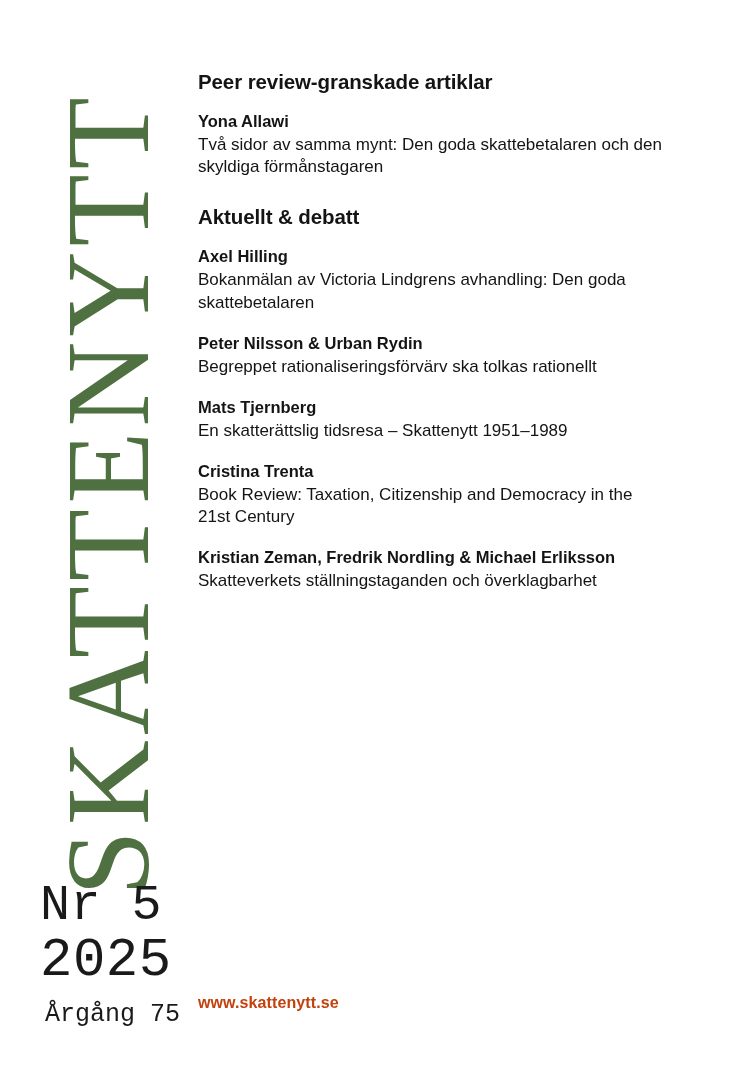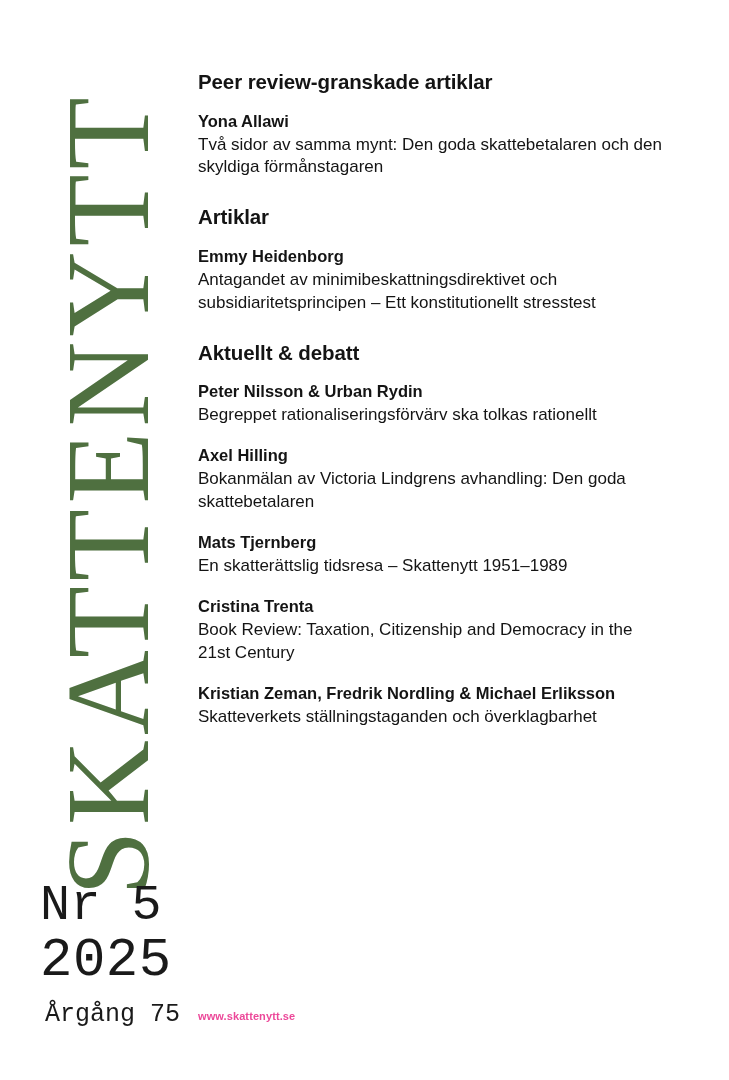--- a/index.html
+++ b/index.html
@@ -112,25 +112,25 @@
     margin: 0;
   }
 
   
   .section .entry:first-of-type { margin-top: 0; }
 
   
   .website {
     position: absolute;
     left: 198px;
-    bottom: 58px;
-    font-size: 11px;
+    bottom: 68px;
+    font-size: 16px;
     font-weight: bold;
     letter-spacing: 0.1px;
-    color: #ec4899;
+    color: #c2410c;
   }
 </style>
 </head>
 <body>
 
 <div class="cover">
 
   <div class="masthead">
     <div class="masthead-title">SKATTENYTT</div>
   </div>
@@ -138,39 +138,32 @@
   <div class="contents">
 
     <div class="section">
       <h2 class="section-heading">Peer review-granskade artiklar</h2>
       <div class="entry">
         <p class="entry-author">Yona Allawi</p>
         <p class="entry-title">Två sidor av samma mynt: Den goda skattebetalaren och den skyldiga förmånstagaren</p>
       </div>
     </div>
 
-    <div class="section">
-      <h2 class="section-heading">Artiklar</h2>
-      <div class="entry">
-        <p class="entry-author">Emmy Heidenborg</p>
-        <p class="entry-title">Antagandet av minimibeskattningsdirektivet och subsidiaritetsprincipen – Ett konstitutionellt stresstest</p>
-      </div>
-    </div>
 
     <div class="section">
       <h2 class="section-heading">Aktuellt &amp; debatt</h2>
 
       <div class="entry">
-        <p class="entry-author">Peter Nilsson &amp; Urban Rydin</p>
-        <p class="entry-title">Begreppet rationaliseringsförvärv ska tolkas rationellt</p>
+        <p class="entry-author">Axel Hilling</p>
+        <p class="entry-title">Bokanmälan av Victoria Lindgrens avhandling: Den goda skattebetalaren</p>
       </div>
 
       <div class="entry">
-        <p class="entry-author">Axel Hilling</p>
-        <p class="entry-title">Bokanmälan av Victoria Lindgrens avhandling: Den goda skattebetalaren</p>
+        <p class="entry-author">Peter Nilsson &amp; Urban Rydin</p>
+        <p class="entry-title">Begreppet rationaliseringsförvärv ska tolkas rationellt</p>
       </div>
 
       <div class="entry">
         <p class="entry-author">Mats Tjernberg</p>
         <p class="entry-title">En skatterättslig tidsresa – Skattenytt 1951–1989</p>
       </div>
 
       <div class="entry">
         <p class="entry-author">Cristina Trenta</p>
         <p class="entry-title">Book Review: Taxation, Citizenship and Democracy in the 21st Century</p>

